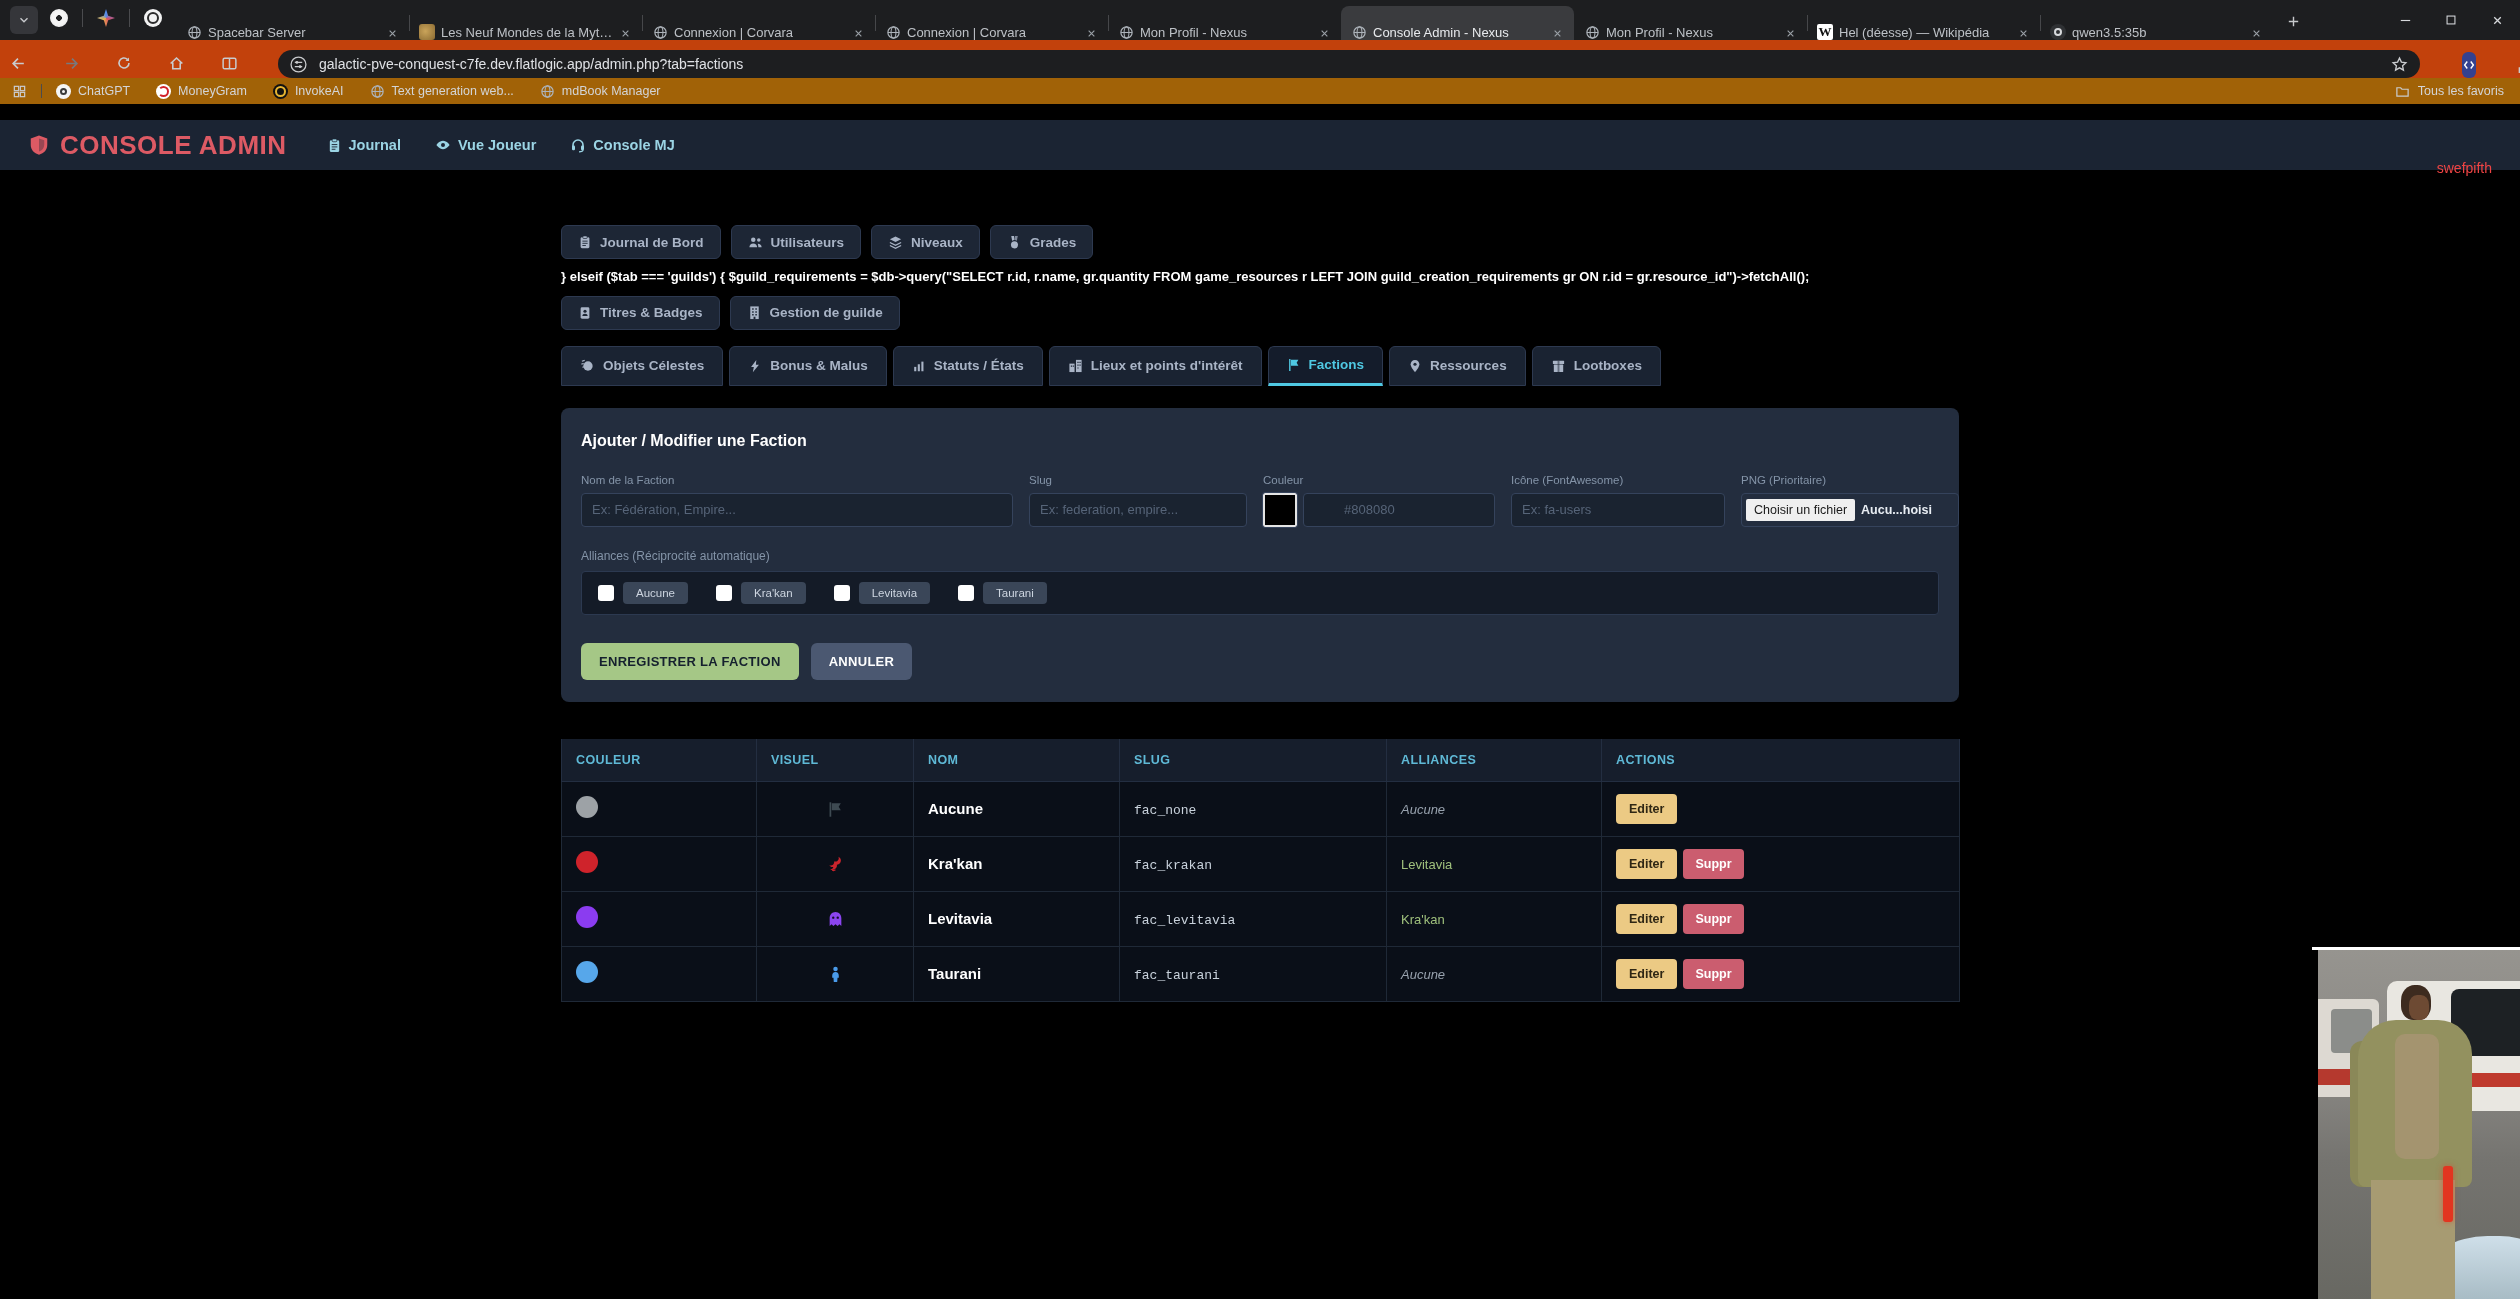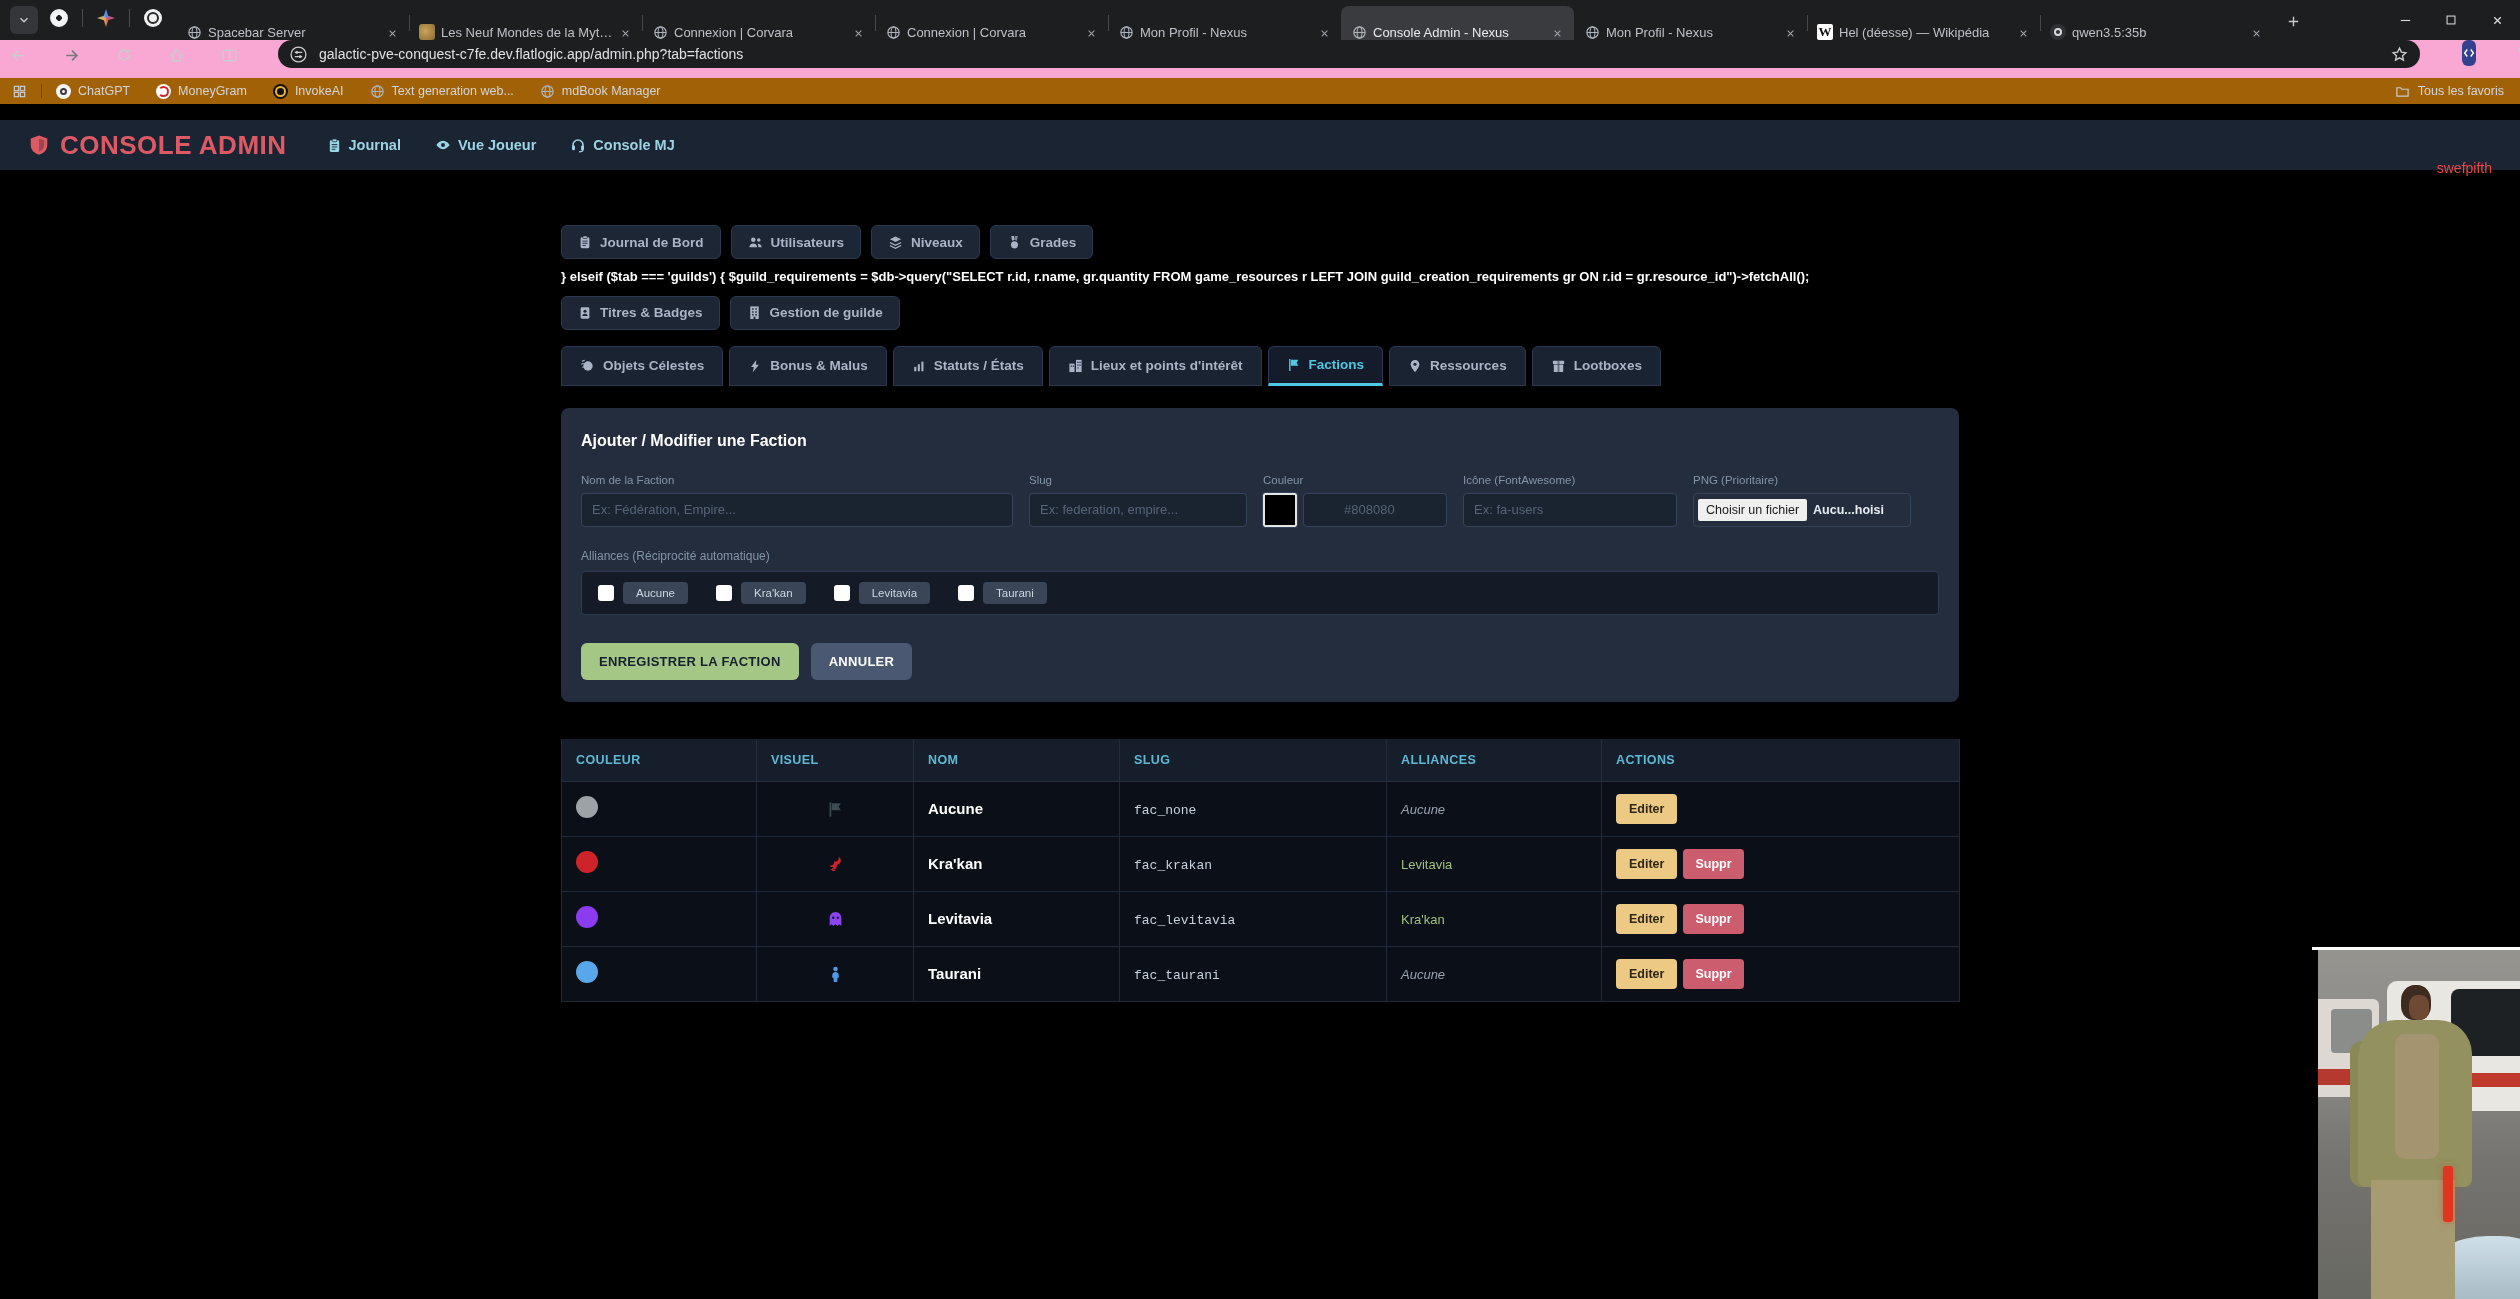--- a/index.html
+++ b/index.html
@@ -31,21 +31,21 @@
   .fav-wiki { background:#fff; color:#111; border-radius:2px; width:16px; height:16px;
     font-family:"Liberation Serif", serif; font-size:13px; font-weight:bold; text-align:center; line-height:16px; }
   .fav-qwen { background:#2f3134; border-radius:50%; width:16px; height:16px; position:relative; }
   .fav-qwen::after { content:""; position:absolute; inset:4px; border-radius:50%; border:2px solid #d8dadd; }
   .newtab { width:28px; height:28px; margin:0 0 5px 6px; border-radius:6px; display:flex;
     align-items:center; justify-content:center; color:#c7c9cc; }
   .wincontrols { margin-left:auto; display:flex; height:40px; align-items:center; }
   .winbtn { width:46px; height:40px; display:flex; align-items:center; justify-content:center; color:#d7d9dc; }
 
   .toolbar { position:absolute; left:0; top:40px; width:2520px; height:38px;
-    background:#f9a8d4; display:flex; align-items:flex-start;gap:26px; }
+    background:#c2410c; display:flex; align-items:flex-end;gap:26px; }
   .navbtn { width:30px; height:30px; margin-left:10px; display:flex; align-items:center;
     justify-content:center; color:#c9cbce; }
   .navbtn.dim { color:#77797d; }
   .urlpill { height:28px; flex:0 0 2142px; margin-left:14px; background:#1d1e20; border-radius:14px;
     display:flex; align-items:center; padding:0 12px; }
   .siteinfo { color:#c9cbce; display:flex; margin-right:12px; }
   .url { color:#dfe1e5; font-size:14px; flex:1; white-space:nowrap; overflow:hidden; }
   .starbtn { color:#c9cbce; display:flex; }
   .ext-blue { width:26px; height:26px; border-radius:6px; background:#33418f; color:#fff;
     margin-left:16px; display:flex; align-items:center; justify-content:center; font-size:12px; }
@@ -95,21 +95,21 @@
   .panel { margin-top:22px; background:var(--panel-bg,#232d3e); border-radius:8px; padding:24px 20px 22px; }
   .panel-title { color:#fff; font-size:16px; font-weight:bold; margin-bottom:24px; }
   .fields { display:flex; gap:16px; }
   .field label { display:block; color:#8494a8; font-size:11.5px; margin-bottom:7px; }
   .tinput { height:34px; background:#1a2330; border:1px solid #35435c; border-radius:4px;
     color:#cdd5e0; font-size:13px; padding:0 10px; width:100%; font-family:"Liberation Sans",sans-serif; }
   .tinput::placeholder { color:#566478; opacity:1; }
   .f-name { width:432px; } .f-slug { width:218px; } .f-icon { width:214px; }
   .color-group { display:flex; gap:6px; }
   .swatch { width:34px; height:34px; background:#000; border:2px solid #e4e4e4; outline:1px solid #35435c; border-radius:2px; }
-  .f-colortxt { width:144px;padding-left:40px; }
+  .f-colortxt { width:192px;padding-left:40px; }
   .filebox { width:218px; height:34px; border:1px solid #35435c; border-radius:4px; display:flex;
     align-items:center; padding:0 4px; gap:6px; overflow:hidden; }
   .filebtn { background:#efefef; color:#1a1a1a; font-size:12.5px; padding:4px 8px; border-radius:2px; white-space:nowrap; }
   .filestatus { color:#e8edf3; font-size:12.5px; font-weight:bold; white-space:nowrap; }
   .alliances-label { margin-top:22px; color:#8494a8; font-size:12px; }
   .alliance-box { margin-top:8px; border:1px solid #2c3950; background:#141b27; border-radius:4px;
     padding:10px 16px; display:flex; align-items:center; gap:28px; }
   .aopt { display:flex; align-items:center; gap:9px; }
   .cb { width:16px; height:16px; background:#fff; border-radius:3px; }
   .apill { background:#3a4658; border-radius:4px; padding:5px 13px; color:#cdd5e0; font-size:11.5px; }

